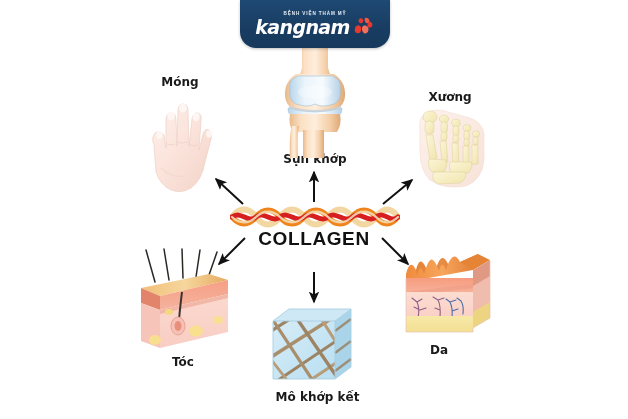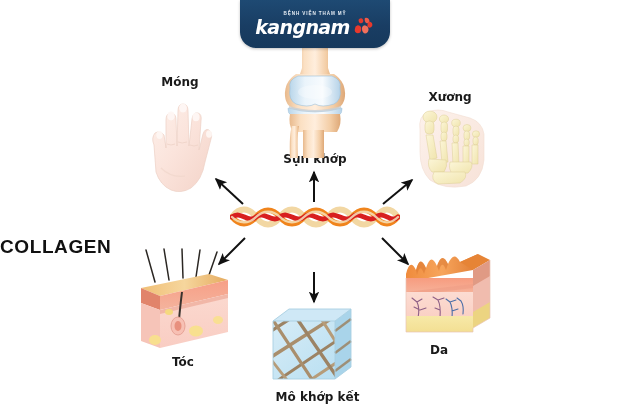--- a/index.html
+++ b/index.html
@@ -390,15 +390,15 @@
 
         <path d="M2 13 C9 22, 19 22, 26 13 C33 4, 43 4, 50 13 C57 22, 67 22, 74 13 C81 4, 91 4, 98 13 C105 22, 115 22, 122 13 C129 4, 139 4, 146 13 C153 22, 161 22, 168 13" stroke="#f0841c" stroke-width="5.4"></path>
 
         <path d="M2 13 C11 6, 18 20, 26 13 C34 6, 42 20, 50 13 C58 6, 66 20, 74 13 C82 6, 90 20, 98 13 C106 6, 114 20, 122 13 C130 6, 138 20, 146 13 C154 6, 161 20, 168 13" stroke="#d81f1f" stroke-width="4.8"></path>
 
         <path d="M2 13 C9 20, 19 20, 26 13 C33 6, 43 6, 50 13 C57 20, 67 20, 74 13 C81 6, 91 6, 98 13 C105 20, 115 20, 122 13 C129 6, 139 6, 146 13 C153 20, 161 20, 168 13" stroke="#f6e2bb" stroke-width="2.4" opacity="0.85"></path>
       </g>
     </svg>
   </div>
 
-  <div class="abs collagen-text" style="left:0px; top:236px; width:628px; text-align:left;">COLLAGEN</div>
+  <div class="abs collagen-text" style="left:0px; top:228px; width:628px; text-align:center;">COLLAGEN</div>
 
 </div>
 
 </body></html>

